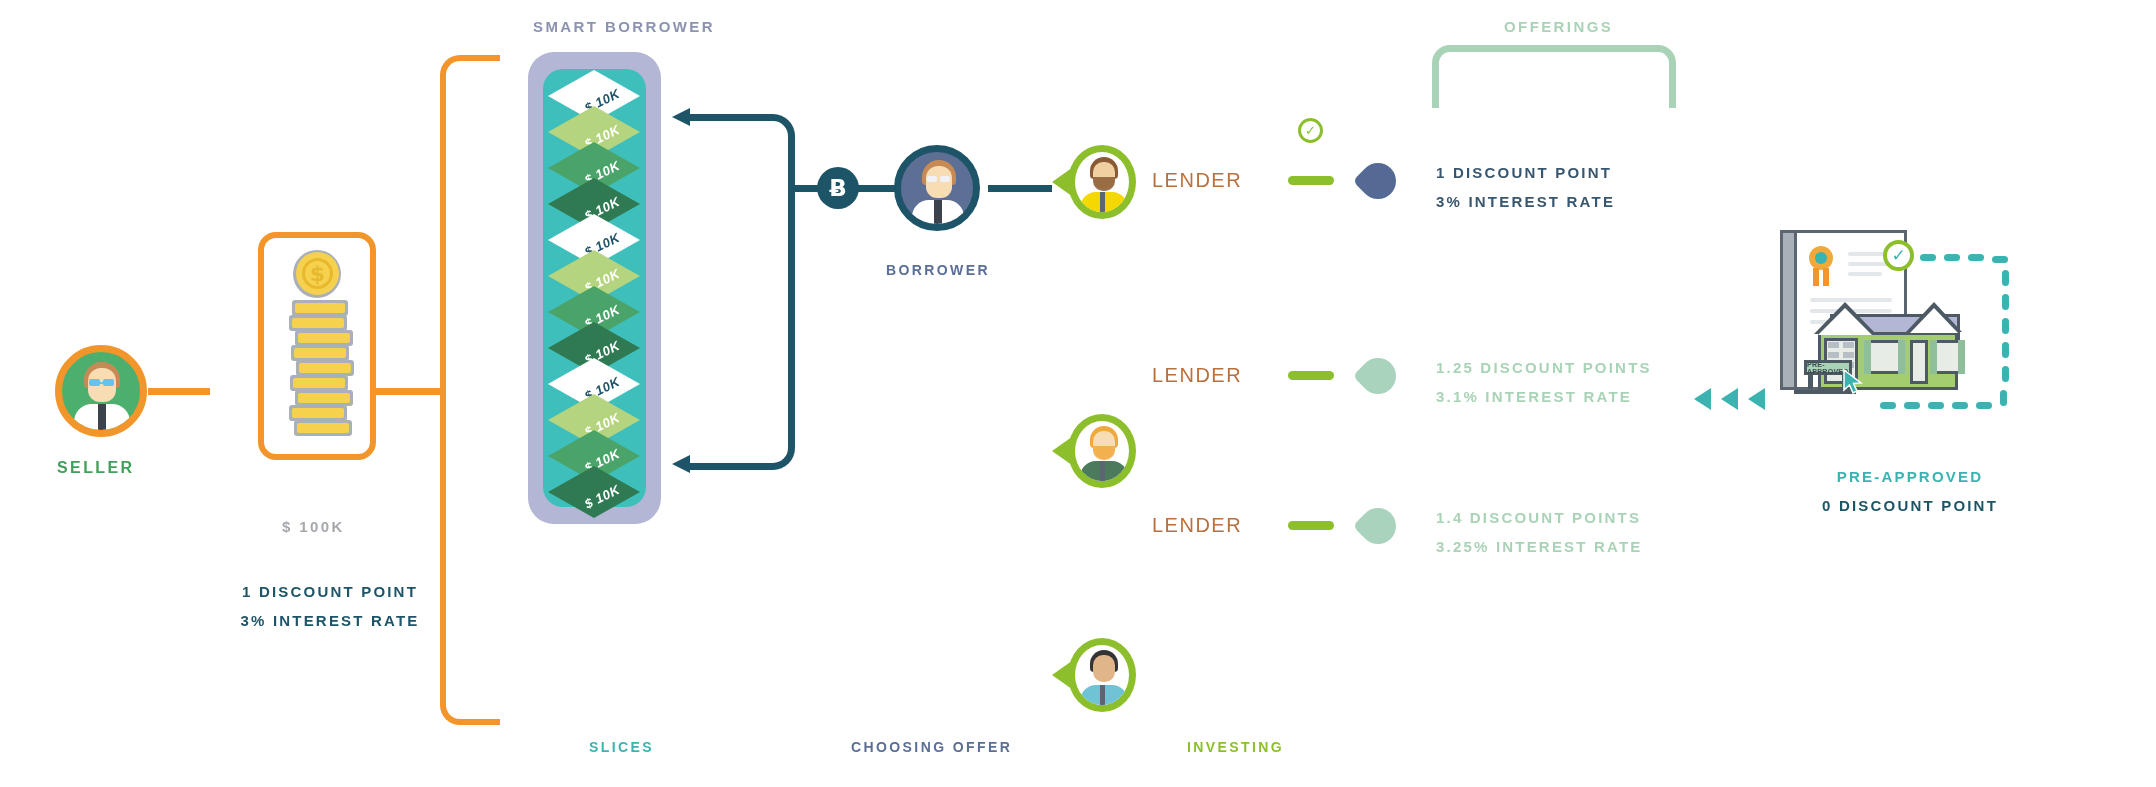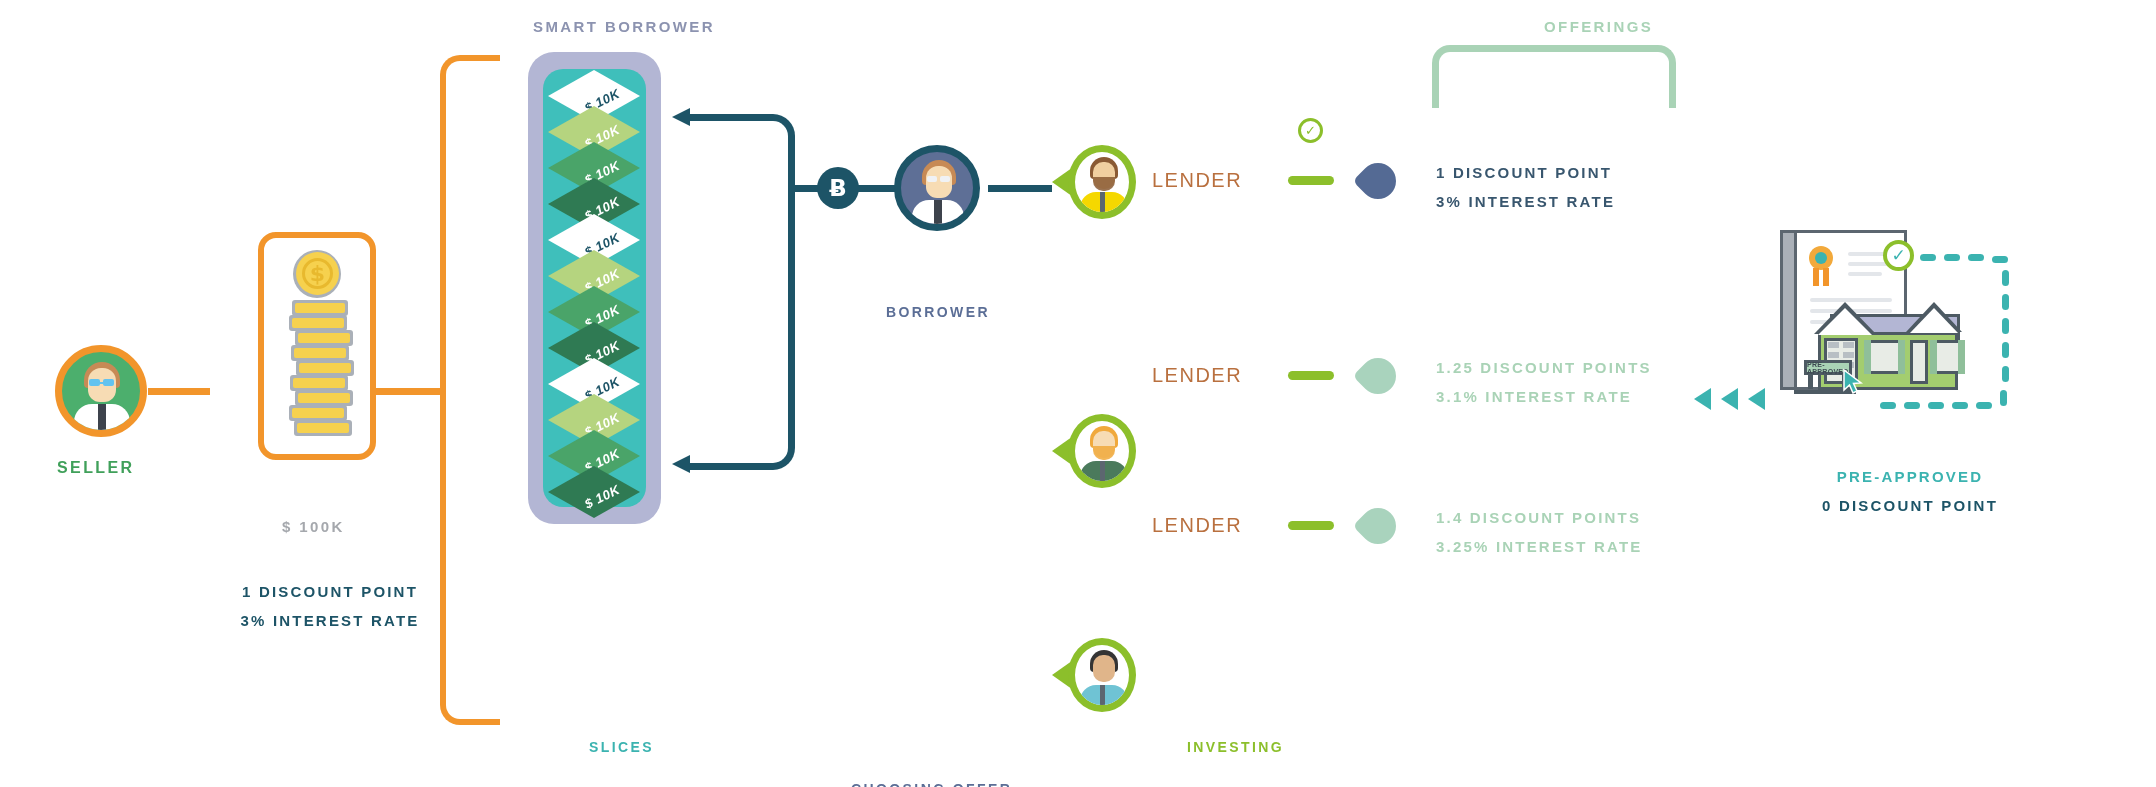--- a/index.html
+++ b/index.html
@@ -23,21 +23,21 @@
   .cap {
     letter-spacing: 2.4px;
     font-weight: bold;
     white-space: nowrap;
   }
   .cap-sm { font-size: 15px; letter-spacing: 2.2px; font-weight: bold; white-space: nowrap; }
 
   .t-grey   { color: #8c93b0; }
   .t-teal   { color: #3bb3b0; }
   .t-navy   { color: #1d5467; }
-  .t-slate  { color: #5b6e96; margin-top: 42px; }
+  .t-slate  { color: #5b6e96; }
   .t-orange { color: #f29222; }
   .t-green  { color: #40a05a; }
   .t-lime   { color: #8cbf2b; }
   .t-sage   { color: #a9d3b6; }
   .t-grey2  { color: #a5a8ad; }
 
   
   .seller-ring {
     width: 92px; height: 92px;
     border-radius: 50%;
@@ -209,21 +209,21 @@
     display: flex; align-items: center; justify-content: center;
   }
 </style>
 </head>
 <body>
 
 <div id="stage">
 
   <div class="abs cap t-grey" style="left:533px; top:18px; font-size:15px;">SMART BORROWER</div>
 
-  <div class="abs cap t-sage" style="left:1504px; top:18px; font-size:15px;margin-left:40px;">OFFERINGS</div>
+  <div class="abs cap t-sage" style="left:1504px; top:18px; font-size:15px;">OFFERINGS</div>
 
   <div class="abs" style="left:55px; top:345px;">
     <div class="seller-ring">
       <div style="position:relative;width:100%;height:100%;">
 
         <div class="abs" style="left:22px; top:10px; width:36px; height:26px; background:#c78a55; border-radius:18px 18px 4px 4px;"></div>
 
         <div class="abs" style="left:26px; top:16px; width:28px; height:34px; background:#f7dcb4; border-radius:13px 13px 12px 12px;"></div>
 
         <div class="abs" style="left:27px; top:27px; width:11px; height:7px; background:#63c3ef; border-radius:2px;"></div>

